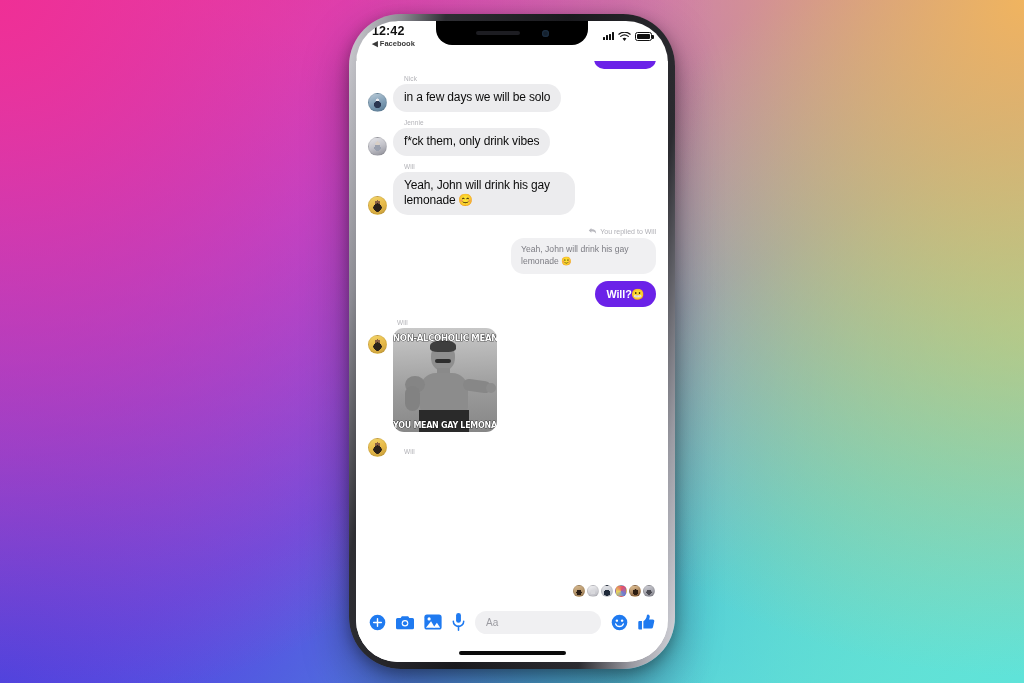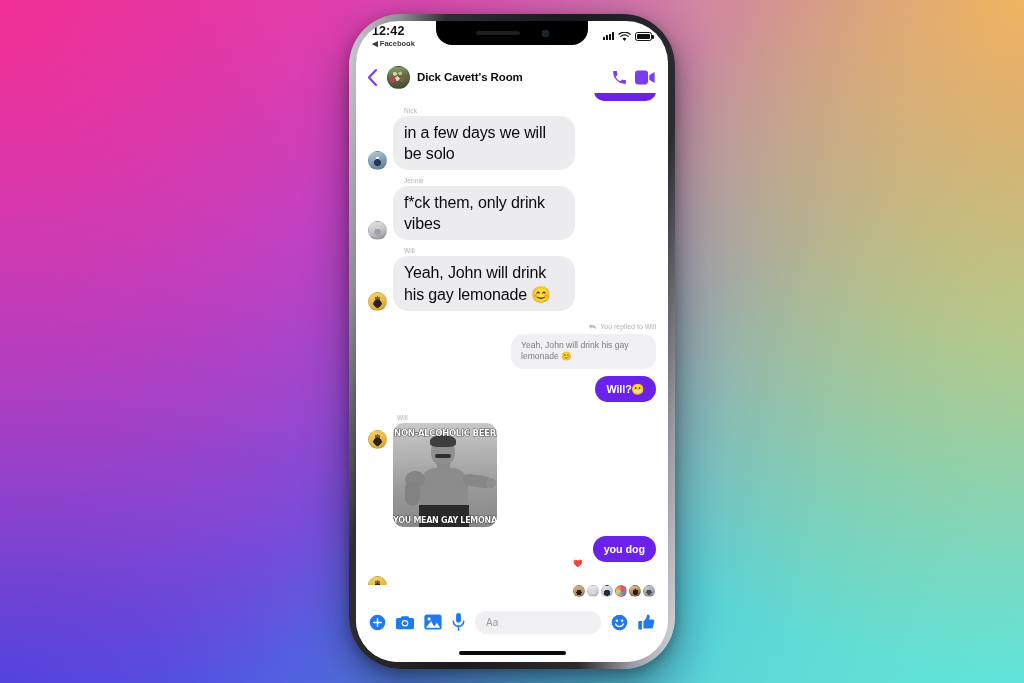--- a/index.html
+++ b/index.html
@@ -152,21 +152,21 @@
   }
   .col { display: flex; flex-direction: column; }
   .sender {
     font-size: 6.5px; color: #b2b2b7; margin: 0 0 2px 11px; letter-spacing: .1px;
   }
   .bubble-in {
     background: #ececee;
     color: #0b0b0b;
     border-radius: 15px;
     padding: 6px 11px;
-    font-size: 16px;
+    font-size: 12px;
     line-height: 1.32;
     max-width: 182px;
     letter-spacing: -.15px;
   }
   .bubble-out {
     background: #6b22e8;
     color: #fff;
     border-radius: 15px;
     padding: 6px 11px;
     font-size: 10.8px;
@@ -306,40 +306,20 @@
               <path d="M7 9.2 L4.9 6.6 a3.4 3.4 0 0 1 4.2 0 Z" fill="#111"></path>
               <path d="M2.9 4.3 a6.5 6.5 0 0 1 8.2 0" stroke="#111" stroke-width="1.3" fill="none" stroke-linecap="round"></path>
               <path d="M0.9 2.0 a9.5 9.5 0 0 1 12.2 0" stroke="#111" stroke-width="1.3" fill="none" stroke-linecap="round"></path>
             </svg>
             <span class="bat">
                 <i></i>
               </span>
           </div>
         </div>
 
-        <div id="chat-header">
-          <span class="back-chevron">
-            <svg width="11" height="17" viewBox="0 0 11 17">
-              <path d="M9 1 L2 8.5 L9 16" stroke="#7b3cf0" stroke-width="2.1" fill="none" stroke-linecap="round" stroke-linejoin="round"></path>
-            </svg>
-          </span>
-          <span class="hdr-avatar"></span>
-          <span class="hdr-title">Dick Cavett's Room</span>
-          <span class="hdr-action">
-            <svg width="17" height="17" viewBox="0 0 24 24">
-              <path d="M6.6 10.8c1.4 2.8 3.8 5.1 6.6 6.6l2.2-2.2c.3-.3.7-.4 1-.2 1.2.4 2.4.6 3.7.6.6 0 1 .4 1 1V20c0 .6-.4 1-1 1C10.7 21 3 13.3 3 3.9c0-.6.4-1 1-1h3.5c.6 0 1 .4 1 1 0 1.3.2 2.5.6 3.7.1.3 0 .7-.2 1z" fill="#7b3cf0"></path>
-            </svg>
-          </span>
-          <span class="hdr-action">
-            <svg width="20" height="15" viewBox="0 0 26 18">
-              <rect x="0" y="0" width="17" height="18" rx="4" fill="#7b3cf0"></rect>
-              <path d="M18.5 6.2 L25.5 2 v14 l-7-4.2 z" fill="#7b3cf0"></path>
-            </svg>
-          </span>
-        </div>
 
         <div id="messages">
 
           <div id="peek-bubble"></div>
 
           <div class="row" style="margin-top:14px">
             <span class="av nick"></span>
             <div class="col">
               <span class="sender">Nick</span>
               <div class="bubble-in">in a few days we will be solo</div>
@@ -391,32 +371,26 @@
                   <div class="mf" style="left:27px;top:45px;width:48px;height:40px;border-radius:16px 16px 6px 6px;background:#8c8c8c;"></div>
 
                   <div class="mf" style="left:12px;top:48px;width:20px;height:17px;border-radius:50%;background:#858585;"></div>
                   <div class="mf" style="left:12px;top:58px;width:15px;height:25px;border-radius:8px;background:#828282;"></div>
 
                   <div class="mf" style="left:70px;top:52px;width:28px;height:12px;border-radius:7px;background:#878787;transform:rotate(8deg);"></div>
                   <div class="mf" style="left:93px;top:55px;width:10px;height:10px;border-radius:50%;background:#8d8d8d;"></div>
 
                   <div class="mf" style="left:26px;top:82px;width:50px;height:22px;background:#2a2a2a;"></div>
                 </div>
-                <div class="meme-text top">NON-ALCOHOLIC BEER</div>
+                <div class="meme-text top">NON-ALCOHOLIC MEAN</div>
                 <div class="meme-text bot">YOU MEAN GAY LEMONADE?</div>
               </div>
             </div>
           </div>
 
-          <div class="col" style="align-items:flex-end;margin-top:9px">
-            <div class="bubble-out">you dog</div>
-            <div style="width:100%;display:flex;justify-content:flex-start;padding-left:204px">
-              <span class="heart-badge">❤️</span>
-            </div>
-          </div>
 
           <div class="row" style="margin-top:6px">
             <span class="av will"></span>
             <div class="col">
               <span class="sender">Will</span>
             </div>
           </div>
 
         </div>
 

